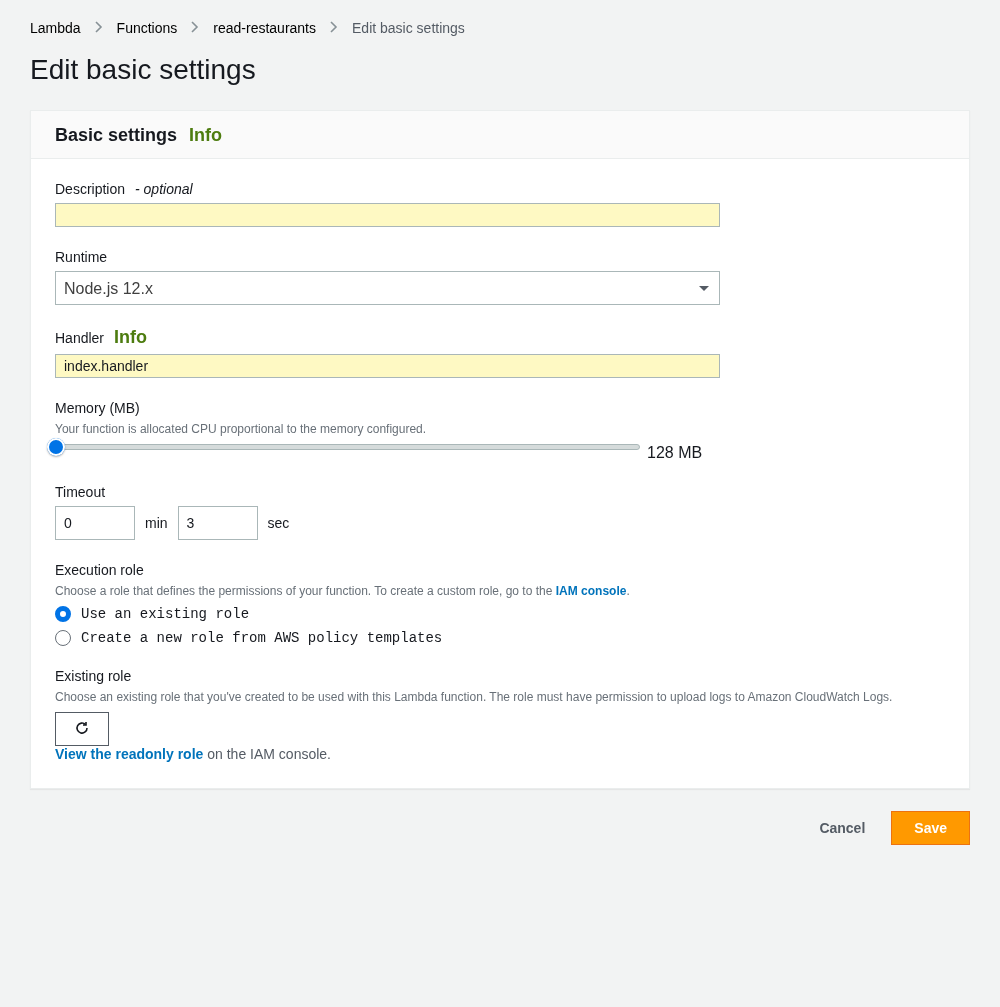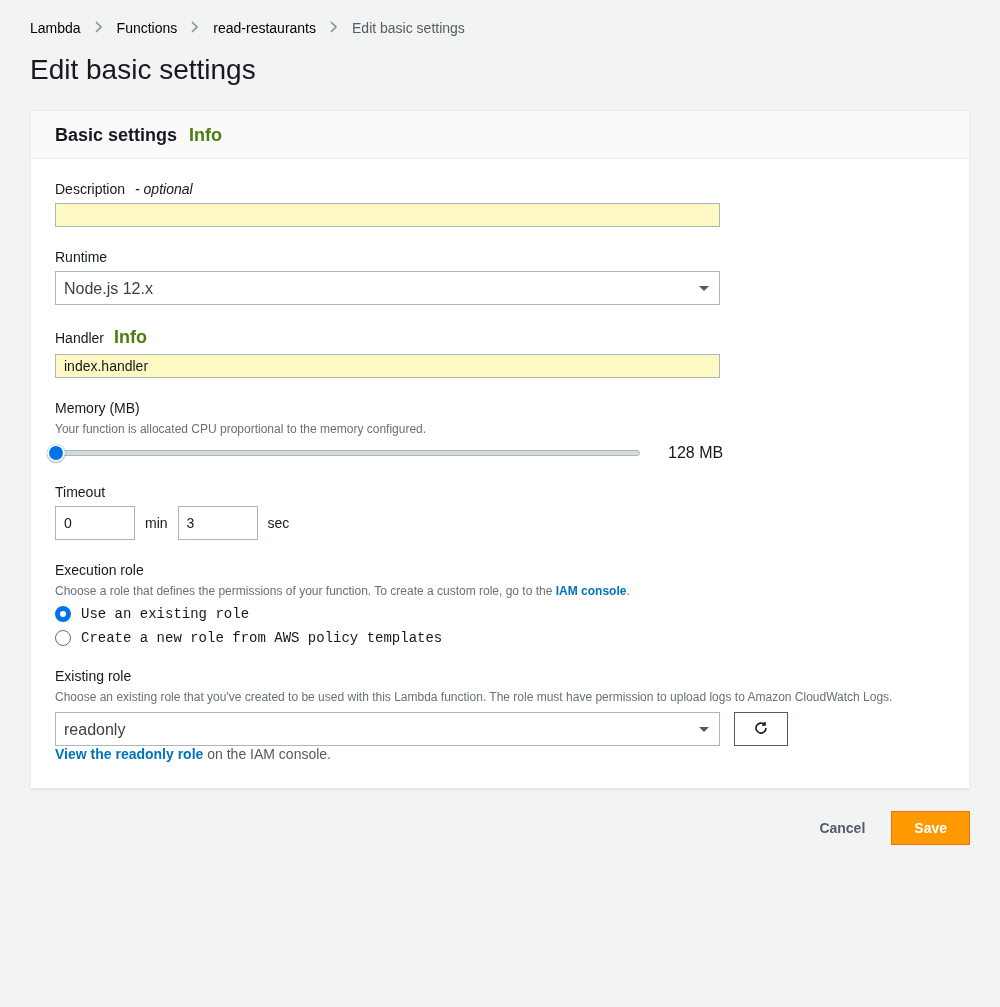--- a/index.html
+++ b/index.html
@@ -38,21 +38,21 @@
   .select-wrap { position: relative; width: 665px; }
   .select-wrap select {
     width: 100%; height: 34px; border: 1px solid #aab7b8;
     padding: 4px 30px 4px 8px; font-size: 16px; color: #404040;
     appearance: none; -webkit-appearance: none; background: #fff;
   }
   .select-caret {
     position: absolute; right: 10px; top: 50%; transform: translateY(-50%);
     pointer-events: none; color: #545b64;
   }
-  .slider-row { display: flex; align-items: center; gap: 28px; }
+  .slider-row { display: flex; gap: 7px; }
   .slider-track {
     position: relative; width: 585px; height: 6px;
     background: linear-gradient(#d5dbdb,#d5dbdb);
     border: 1px solid #aab7b8; border-radius: 3px;
   }
   .slider-thumb {
     position: absolute; left: 0; top: 50%; transform: translate(-50%,-50%);
     width: 18px; height: 18px; border-radius: 50%;
     background: #0073e6; box-shadow: 0 0 0 2px #fff inset, 0 1px 2px rgba(0,0,0,0.3);
   }
@@ -199,30 +199,20 @@
           </label>
         </div>
       </div>
 
       <div>
         <div class="field-label">
           <span>Existing role</span>
         </div>
         <div class="hint">Choose an existing role that you've created to be used with this Lambda function. The role must have permission to upload logs to Amazon CloudWatch Logs.</div>
         <div class="existing-row">
-          <div class="select-wrap">
-            <select>
-              <option>readonly</option>
-            </select>
-            <span class="select-caret">
-              <svg width="12" height="8" viewBox="0 0 12 8">
-                  <path d="M1 1 L6 6 L11 1 Z" fill="#545b64"></path>
-                </svg>
-            </span>
-          </div>
           <button class="refresh-btn">
             <span>
               <svg width="16" height="16" viewBox="0 0 16 16" fill="none" stroke="#16191f" stroke-width="1.6">
                 <path d="M13 8 A5 5 0 1 1 11.5 4.5"></path>
                 <path d="M12 2 L12 5 L9 5"></path>
               </svg>
             </span>
           </button>
         </div>
         <div class="view-link">

